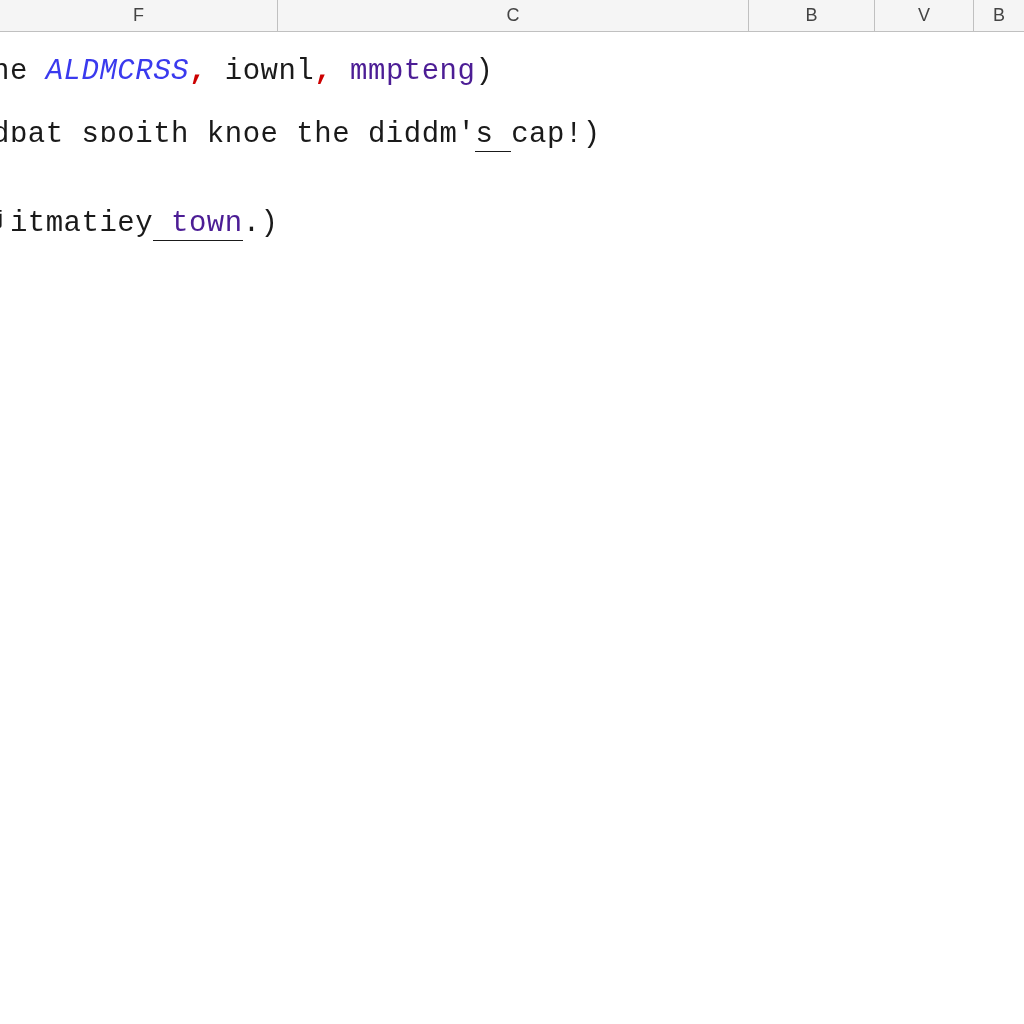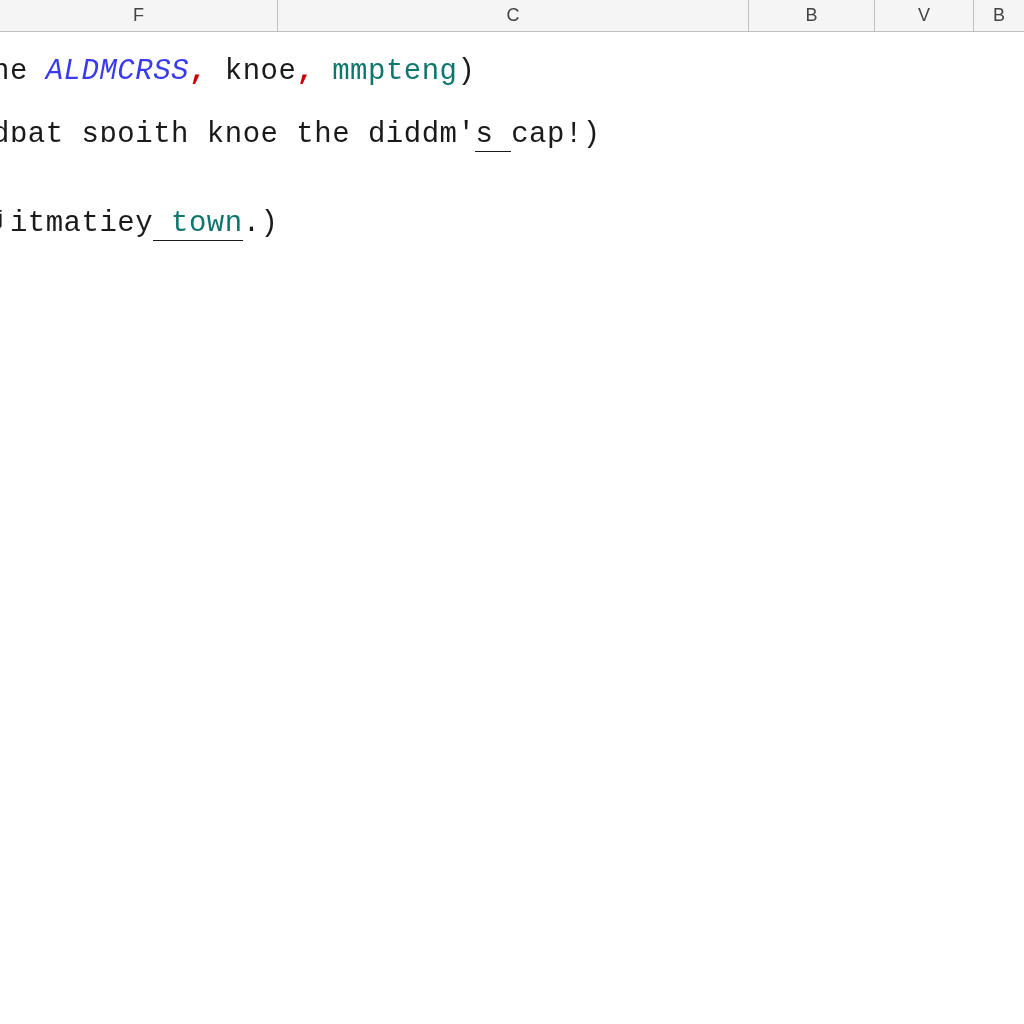--- a/index.html
+++ b/index.html
@@ -45,37 +45,37 @@
       white-space: nowrap;
       padding-left: 0;
       margin-left: -8px;
     }
     .line1 { margin-bottom: 18px; }
     .line2 { margin-bottom: 44px; }
     .line3 { }
     .tok-black { color: #1a1a1a; }
     .tok-keyword { color: #3a3aee; font-style: italic; font-weight: 500; }
     .tok-comma { color: #cc0000; font-weight: 600; }
-    .tok-green { color: #0f766e; }
+    .tok-green { color: #4c1d95; }
     .tok-under { border-bottom: 1.5px solid #1a1a1a; padding-bottom: 0; }
   </style>
 </head>
 <body>
 
 <div class="column-headers">
   <div class="col-header col-F">F</div>
   <div class="col-header col-C">C</div>
   <div class="col-header col-B1">B</div>
   <div class="col-header col-V">V</div>
   <div class="col-header col-B2">B</div>
 </div>
 
 <div class="editor-area">
   <div class="code-line line1">
-    <span class="tok-black">ne </span><span class="tok-keyword">ALDMCRSS</span><span class="tok-comma">,</span><span class="tok-black"> knoe</span><span class="tok-comma">,</span><span class="tok-green"> mmpteng</span><span class="tok-black">)</span>
+    <span class="tok-black">ne </span><span class="tok-keyword">ALDMCRSS</span><span class="tok-comma">,</span><span class="tok-black"> iownl</span><span class="tok-comma">,</span><span class="tok-green"> mmpteng</span><span class="tok-black">)</span>
   </div>
   <div class="code-line line2">
     <span class="tok-black">dɒat sɒoith knoe the diddm'</span><span class="tok-black tok-under">s </span><span class="tok-black">cap!)</span>
   </div>
   <div class="code-line line3">
     <span class="tok-black">ʲitmatiey</span><span class="tok-green tok-under"> town</span><span class="tok-black">.)</span>
   </div>
 </div>
 
 </body></html>

